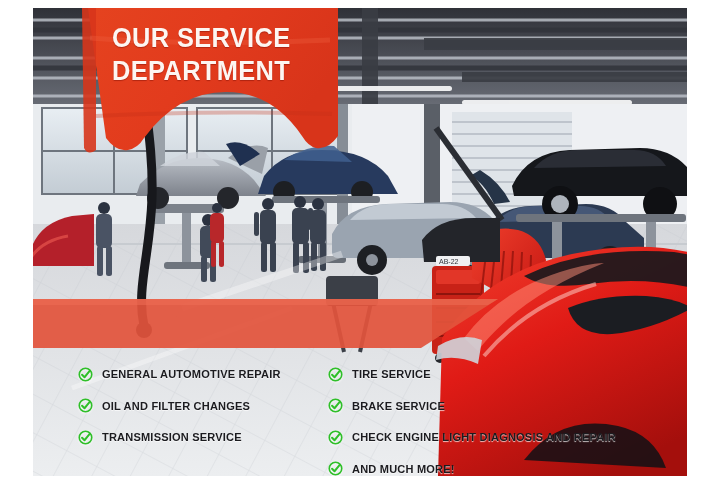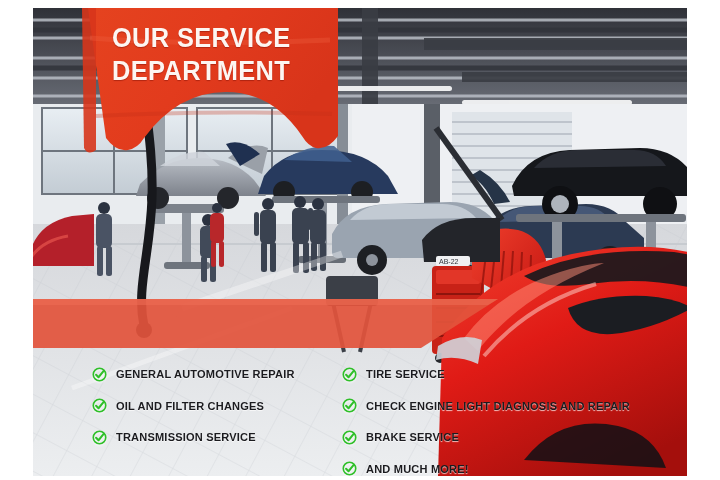--- a/index.html
+++ b/index.html
@@ -47,21 +47,21 @@
     line-height:15.5px;
     letter-spacing:.1px;
     color:#ffffff;
     text-transform:uppercase;
     white-space:nowrap;
     transform:scaleX(.97);
     transform-origin:left center;
   }
 
   
-  .list{position:absolute;left:14px;top:352px;width:616px;height:110px;}
+  .list{position:absolute;left:0;top:352px;width:616px;height:110px;}
   .col{position:absolute;top:0;}
   .col-left{left:78px;}
   .col-right{left:328px;}
   .item{display:flex;align-items:center;height:28px;margin-bottom:3.5px;}
   .check{width:15px;height:15px;flex:0 0 15px;margin-right:9px;position:relative;}
   .check svg{display:block;width:15px;height:15px;
     filter:drop-shadow(0 1px 1px rgba(255,255,255,.85));}
   .item-label{
     font-family:"Liberation Sans",sans-serif;
     font-weight:bold;
@@ -430,30 +430,30 @@
         </span>
         <span class="item-label">TIRE SERVICE</span>
       </div>
       <div class="item">
         <span class="check">
           <svg viewBox="0 0 24 24">
               <circle cx="12" cy="12" r="10" fill="none" stroke="#2fbf29" stroke-width="2.6"></circle>
               <path d="M6.5 12.4 L10.4 16.4 L18.4 6.6" fill="none" stroke="#2fbf29" stroke-width="3.2" stroke-linecap="round" stroke-linejoin="round"></path>
             </svg>
         </span>
+        <span class="item-label">BRAKE SERVICE</span>
+      </div>
+      <div class="item">
+        <span class="check">
+          <svg viewBox="0 0 24 24">
+              <circle cx="12" cy="12" r="10" fill="none" stroke="#2fbf29" stroke-width="2.6"></circle>
+              <path d="M6.5 12.4 L10.4 16.4 L18.4 6.6" fill="none" stroke="#2fbf29" stroke-width="3.2" stroke-linecap="round" stroke-linejoin="round"></path>
+            </svg>
+        </span>
         <span class="item-label">CHECK ENGINE LIGHT DIAGNOSIS AND REPAIR</span>
-      </div>
-      <div class="item">
-        <span class="check">
-          <svg viewBox="0 0 24 24">
-              <circle cx="12" cy="12" r="10" fill="none" stroke="#2fbf29" stroke-width="2.6"></circle>
-              <path d="M6.5 12.4 L10.4 16.4 L18.4 6.6" fill="none" stroke="#2fbf29" stroke-width="3.2" stroke-linecap="round" stroke-linejoin="round"></path>
-            </svg>
-        </span>
-        <span class="item-label">BRAKE SERVICE</span>
       </div>
       <div class="item">
         <span class="check">
           <svg viewBox="0 0 24 24">
               <circle cx="12" cy="12" r="10" fill="none" stroke="#2fbf29" stroke-width="2.6"></circle>
               <path d="M6.5 12.4 L10.4 16.4 L18.4 6.6" fill="none" stroke="#2fbf29" stroke-width="3.2" stroke-linecap="round" stroke-linejoin="round"></path>
             </svg>
         </span>
         <span class="item-label">AND MUCH MORE!</span>
       </div>

